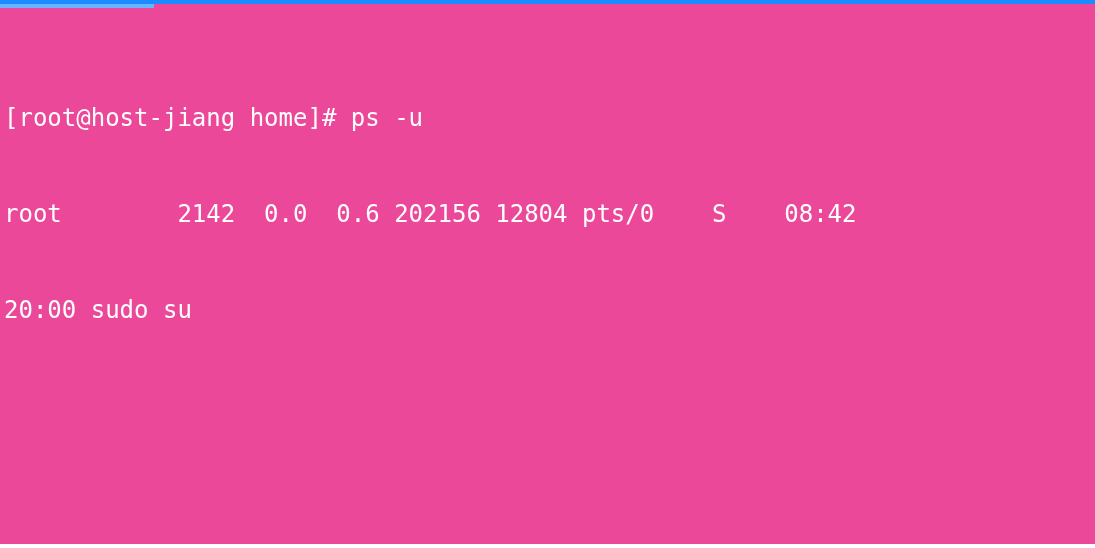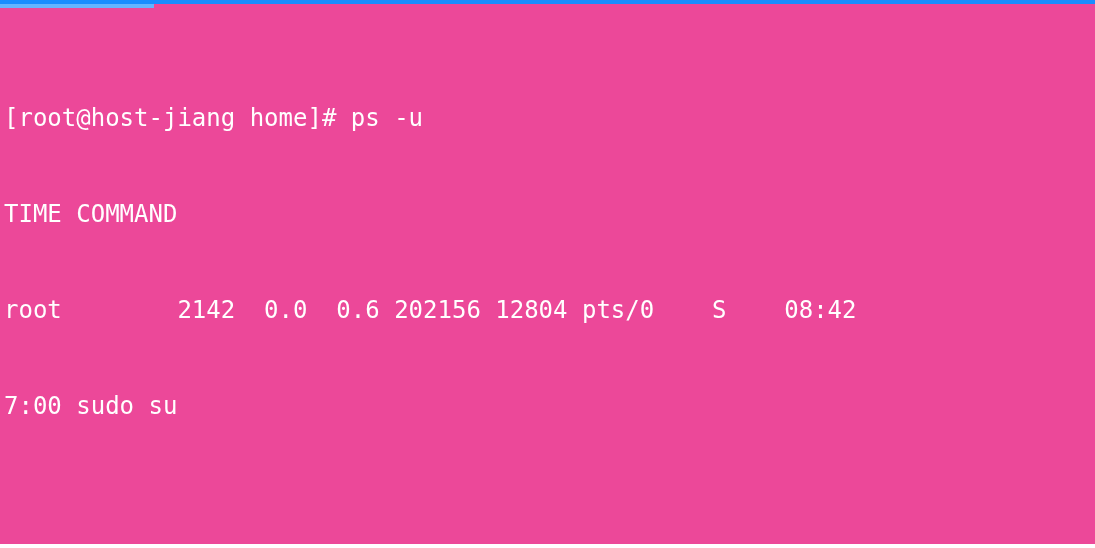--- a/index.html
+++ b/index.html
@@ -30,23 +30,22 @@
     background:#66b3ff;
   }
   .row { display:block; }
 </style>
 </head>
 <body>
 
 <div class="terminal">
   <div class="highlight-bar"></div>
   <span class="row"><span>[root@host-jiang home]# </span><span>ps -u</span></span>
-  <span class="row">TIME COMMAND</span>
   <span class="row">root        2142  0.0  0.6 202156 12804 pts/0    S    08:42  </span>
-  <span class="row">7:00 sudo su</span>
+  <span class="row">20:00 sudo su</span>
   
   
   
   
   
   
   
 </div>
 
 </body></html>

